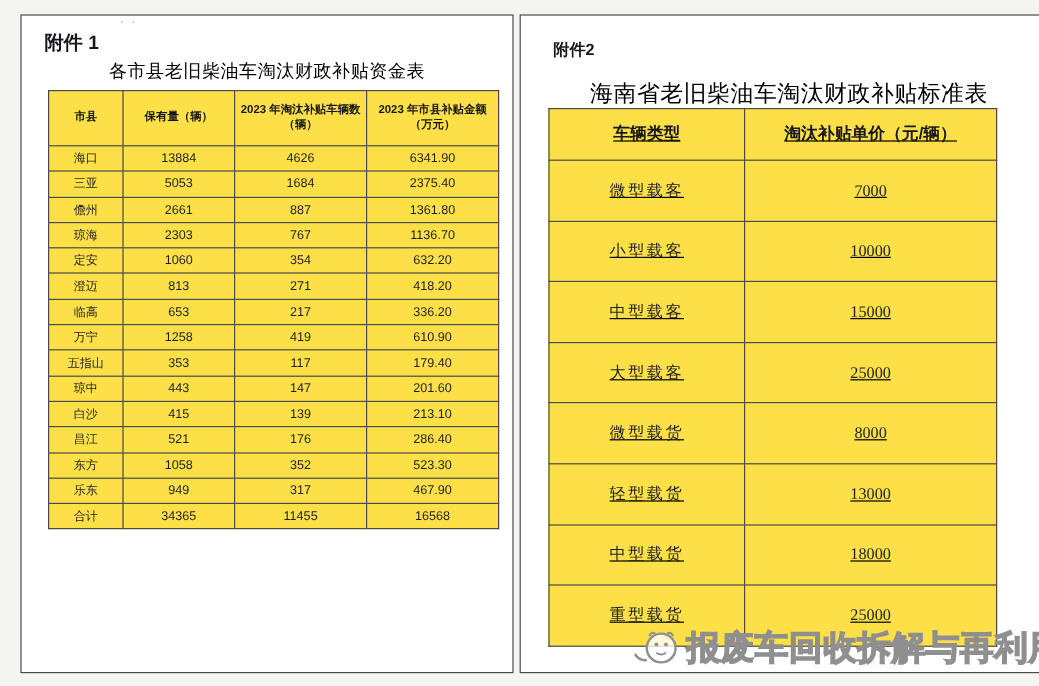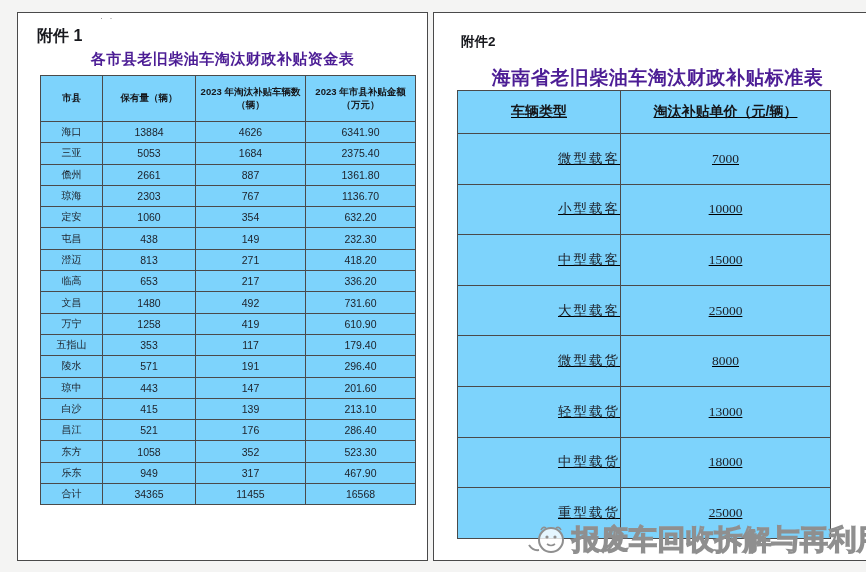--- a/index.html
+++ b/index.html
@@ -32,32 +32,32 @@
 
   .artifact-dots {
     position: absolute; left: 82px; top: 0px;
     font-size: 9px; color: #8a8a8a; letter-spacing: 2px;
   }
 
   .doc-title {
     position: absolute;
     width: 100%;
     text-align: center;
-    font-weight: bold;
-    color: #4c1d95;
+    font-weight: normal;
+    color: #000000;
     letter-spacing: 0.5px;
   }
   #panel-1 .doc-title { top: 37px; font-size: 15px; }
   #panel-2 .doc-title { top: 52px; font-size: 19px; }
 
   table {
     position: absolute;
     border-collapse: collapse;
     table-layout: fixed;
-    background: #7dd3fc;
+    background: #fde047;
   }
   th, td {
     border: 1px solid #4a4a4a;
     text-align: center;
     vertical-align: middle;
     color: #1c1f27;
     overflow: hidden;
   }
 
   
@@ -86,21 +86,21 @@
     height: 43px;
     font-size: 14px;
     font-weight: bold;
     color: #15161a;
   }
   #table-2 td {
     height: 50.6px;
     font-size: 13.5px;
     font-family: "Liberation Serif", serif;
   }
-  #table-2 td:first-child { letter-spacing: 2px; text-align: right; }
+  #table-2 td:first-child { letter-spacing: 2px; }
 
   
   .watermark {
     position: absolute;
     left: 527px; top: 521px;
     display: flex;
     align-items: center;
     gap: 5px;
     z-index: 10;
     pointer-events: none;
@@ -166,60 +166,42 @@
             <td>767</td>
             <td>1136.70</td>
           </tr>
           <tr>
             <td>定安</td>
             <td>1060</td>
             <td>354</td>
             <td>632.20</td>
           </tr>
           <tr>
-            <td>屯昌</td>
-            <td>438</td>
-            <td>149</td>
-            <td>232.30</td>
-          </tr>
-          <tr>
             <td>澄迈</td>
             <td>813</td>
             <td>271</td>
             <td>418.20</td>
           </tr>
           <tr>
             <td>临高</td>
             <td>653</td>
             <td>217</td>
             <td>336.20</td>
           </tr>
           <tr>
-            <td>文昌</td>
-            <td>1480</td>
-            <td>492</td>
-            <td>731.60</td>
-          </tr>
-          <tr>
             <td>万宁</td>
             <td>1258</td>
             <td>419</td>
             <td>610.90</td>
           </tr>
           <tr>
             <td>五指山</td>
             <td>353</td>
             <td>117</td>
             <td>179.40</td>
-          </tr>
-          <tr>
-            <td>陵水</td>
-            <td>571</td>
-            <td>191</td>
-            <td>296.40</td>
           </tr>
           <tr>
             <td>琼中</td>
             <td>443</td>
             <td>147</td>
             <td>201.60</td>
           </tr>
           <tr>
             <td>白沙</td>
             <td>415</td>

